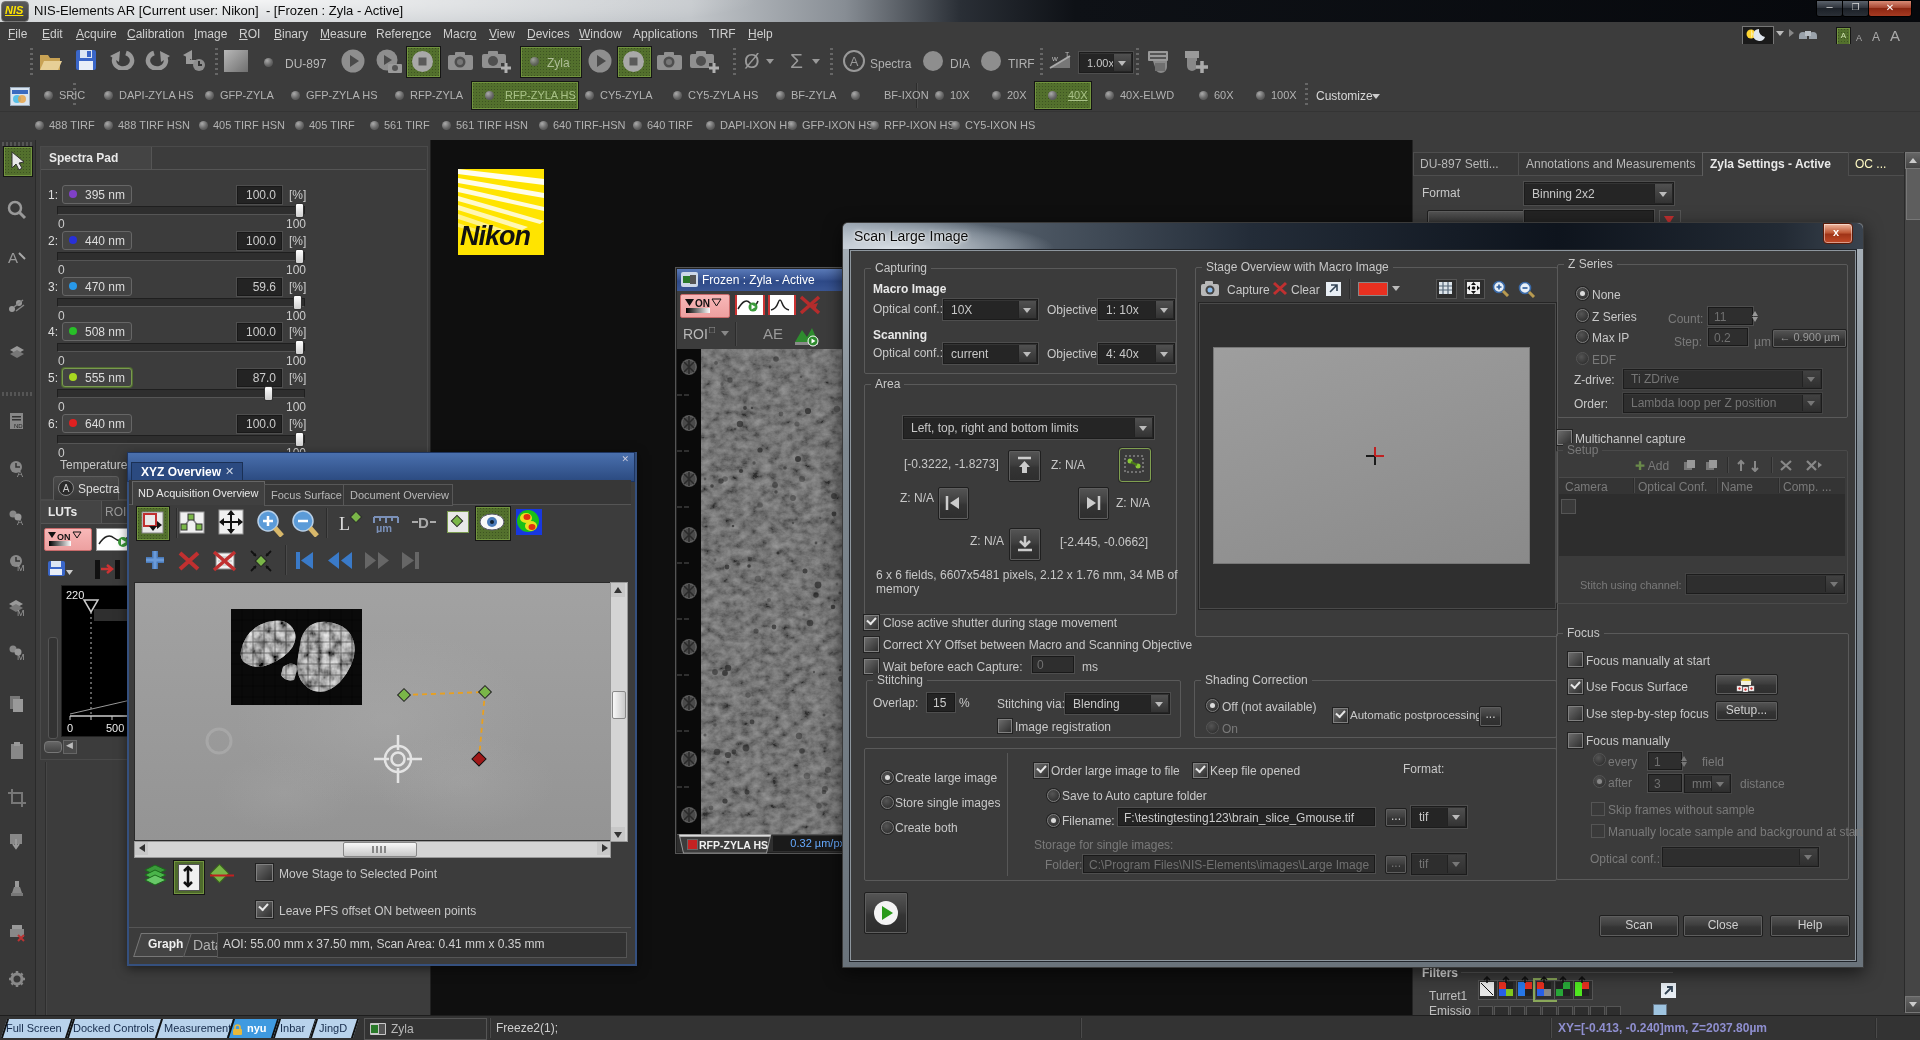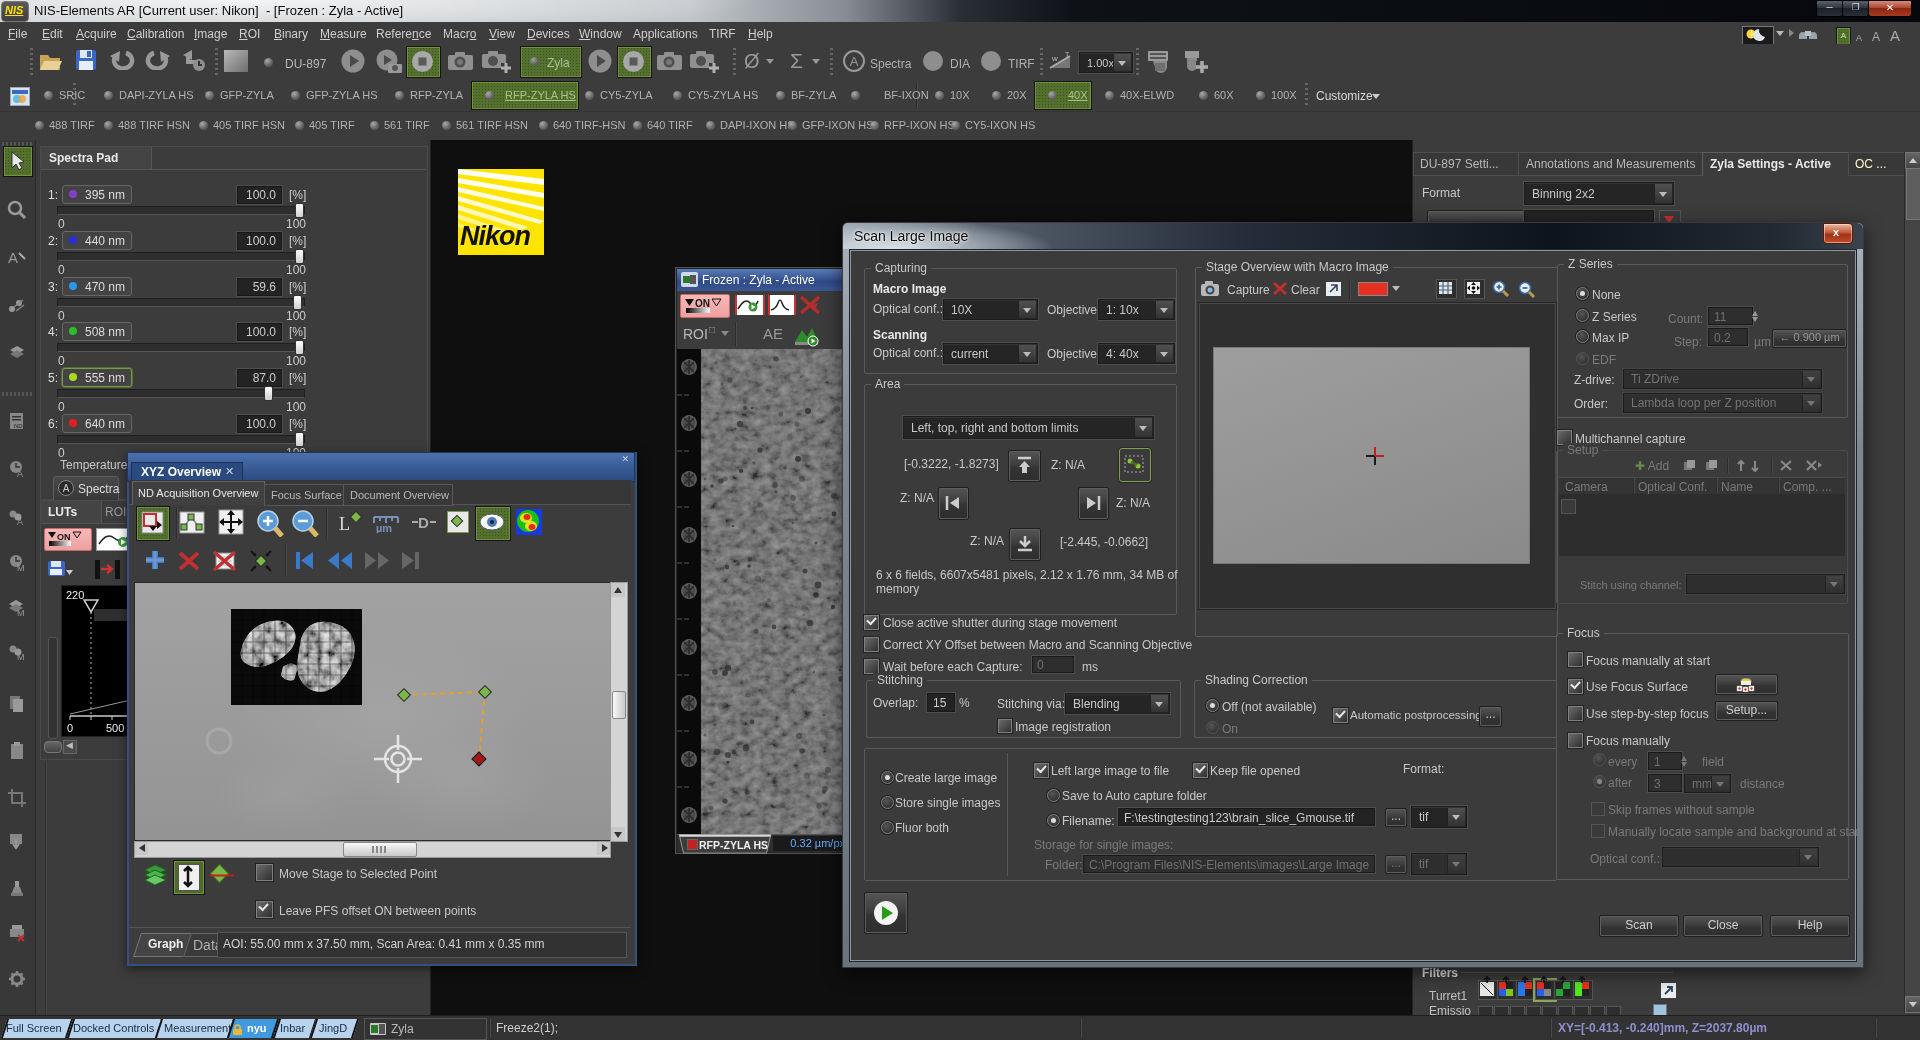--- a/index.html
+++ b/index.html
@@ -1339,24 +1339,24 @@
         <div class="txt" style="left:155px;top:28px;font-size:11.5px">Automatic postprocessing</div>
    <div class="btn" style="left:284px;top:25px;width:21px;height:19px">...</div>
   </div>
 
   <div class="gb" style="left:14px;top:498px;width:691px;height:131px">
    <div class="rb s" style="left:16px;top:22px"></div>
         <div class="txt" style="left:30px;top:22px">Create large image</div>
    <div class="rb" style="left:16px;top:47px"></div>
         <div class="txt" style="left:30px;top:47px">Store single images</div>
    <div class="rb" style="left:16px;top:72px"></div>
-        <div class="txt" style="left:30px;top:72px">Fluor both</div>
+        <div class="txt" style="left:30px;top:72px">Create both</div>
    <div class="a" style="left:142px;top:4px;width:1px;height:123px;background:#575757"></div>
    <div class="cb c" style="left:169px;top:14px"></div>
-        <div class="txt" style="left:186px;top:15px">Left large image to file</div>
+        <div class="txt" style="left:186px;top:15px">Order large image to file</div>
    <div class="cb c" style="left:328px;top:14px"></div>
         <div class="txt" style="left:345px;top:15px">Keep file opened</div>
    <div class="txt" style="left:538px;top:13px">Format:</div>
    <div class="rb" style="left:182px;top:40px"></div>
         <div class="txt" style="left:197px;top:40px">Save to Auto capture folder</div>
    <div class="rb s" style="left:182px;top:65px"></div>
         <div class="txt" style="left:197px;top:65px">Filename:</div>
    <div class="inp" style="left:253px;top:59px;width:255px;height:16px">
           <span style="position:absolute;left:5px;top:2px">F:\testingtesting123\brain_slice_Gmouse.tif</span>
         </div>

